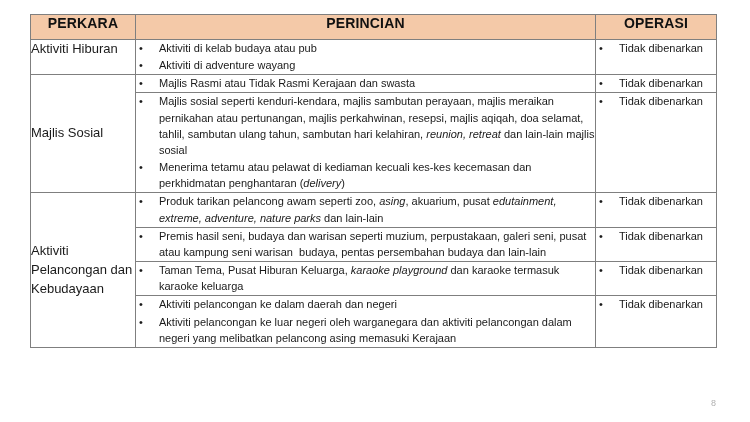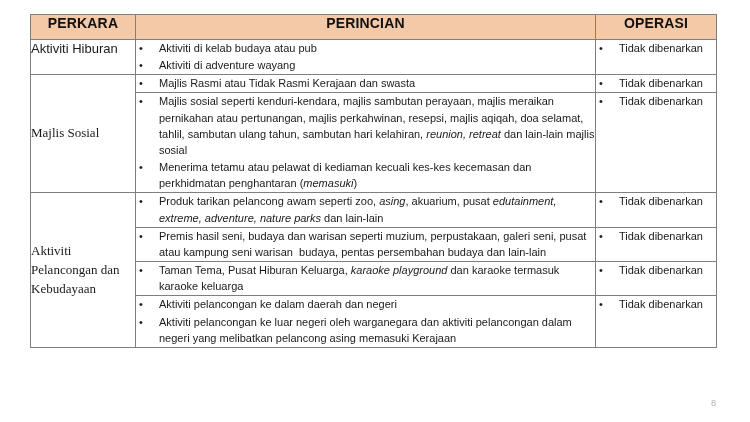--- a/index.html
+++ b/index.html
@@ -58,21 +58,21 @@
     color: #111111;
     border-color: #7f7f7f;
   }
 
   
   td.perkara-cell {
     padding: 7px 6px 7px 9px;
     font-size: 13px;
     line-height: 1.45;
   }
-  td.perkara-cell.mid    { vertical-align: middle; font-family: Liberation Serif, serif; }
+  td.perkara-cell.mid    { vertical-align: middle; }
 
   td.perincian-cell,
   td.operasi-cell {
     padding: 6px 8px 8px 8px;
     font-size: 11px;
     line-height: 1.47;
   }
 
   ul.bullets {
     margin: 0;
@@ -174,21 +174,21 @@
 
       <tr>
         <td class="perincian-cell">
             <ul class="bullets">
               <li>
                 <span class="bullet-dot">•</span>
                 <span class="li-text">Majlis sosial seperti kenduri-kendara, majlis sambutan perayaan, majlis meraikan pernikahan atau pertunangan, majlis perkahwinan, resepsi, majlis aqiqah, doa selamat, tahlil, sambutan ulang tahun, sambutan hari kelahiran, <em>reunion, retreat</em> dan lain-lain majlis sosial</span>
               </li>
               <li>
                 <span class="bullet-dot">•</span>
-                <span class="li-text">Menerima tetamu atau pelawat di kediaman kecuali kes-kes kecemasan dan perkhidmatan penghantaran (<em>memasuki</em>)</span>
+                <span class="li-text">Menerima tetamu atau pelawat di kediaman kecuali kes-kes kecemasan dan perkhidmatan penghantaran (<em>delivery</em>)</span>
               </li>
             </ul>
           </td>
         <td class="operasi-cell">
             <ul class="bullets">
               <li>
                 <span class="bullet-dot">•</span>
                 <span class="li-text">Tidak dibenarkan</span>
               </li>
             </ul>

